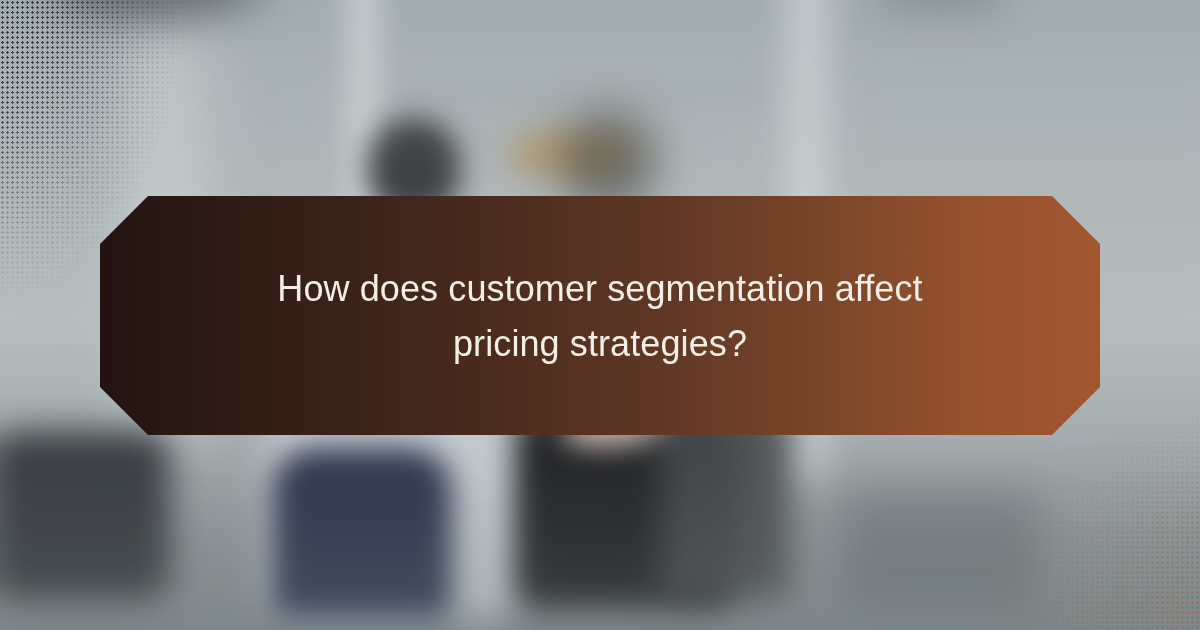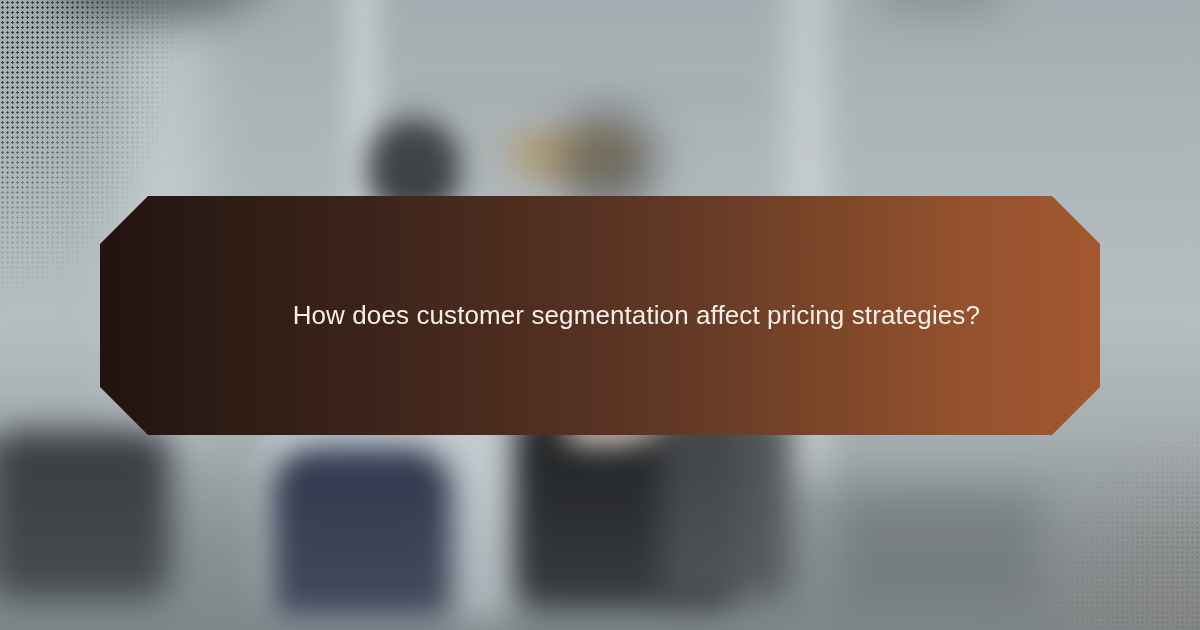--- a/index.html
+++ b/index.html
@@ -230,24 +230,24 @@
       #a35730 100%);
     -webkit-clip-path: polygon(48px 0, calc(100% - 48px) 0, 100% 48px, 100% calc(100% - 48px), calc(100% - 48px) 100%, 48px 100%, 0 calc(100% - 48px), 0 48px);
     clip-path: polygon(48px 0, calc(100% - 48px) 0, 100% 48px, 100% calc(100% - 48px), calc(100% - 48px) 100%, 48px 100%, 0 calc(100% - 48px), 0 48px);
     display: flex;
     align-items: center;
     justify-content: center;
   }
   .banner-title {
     margin: 0;
     width: 760px;
-    text-align: right;
+    text-align: center;
     color: #f4efe9;
     font-family: "Liberation Sans", sans-serif;
-    font-size: 26px;
+    font-size: 36px;
     font-weight: 400;
     line-height: 55px;
     letter-spacing: .1px;
   }
 </style>
 </head>
 <body>
 
 <div class="canvas">
 

